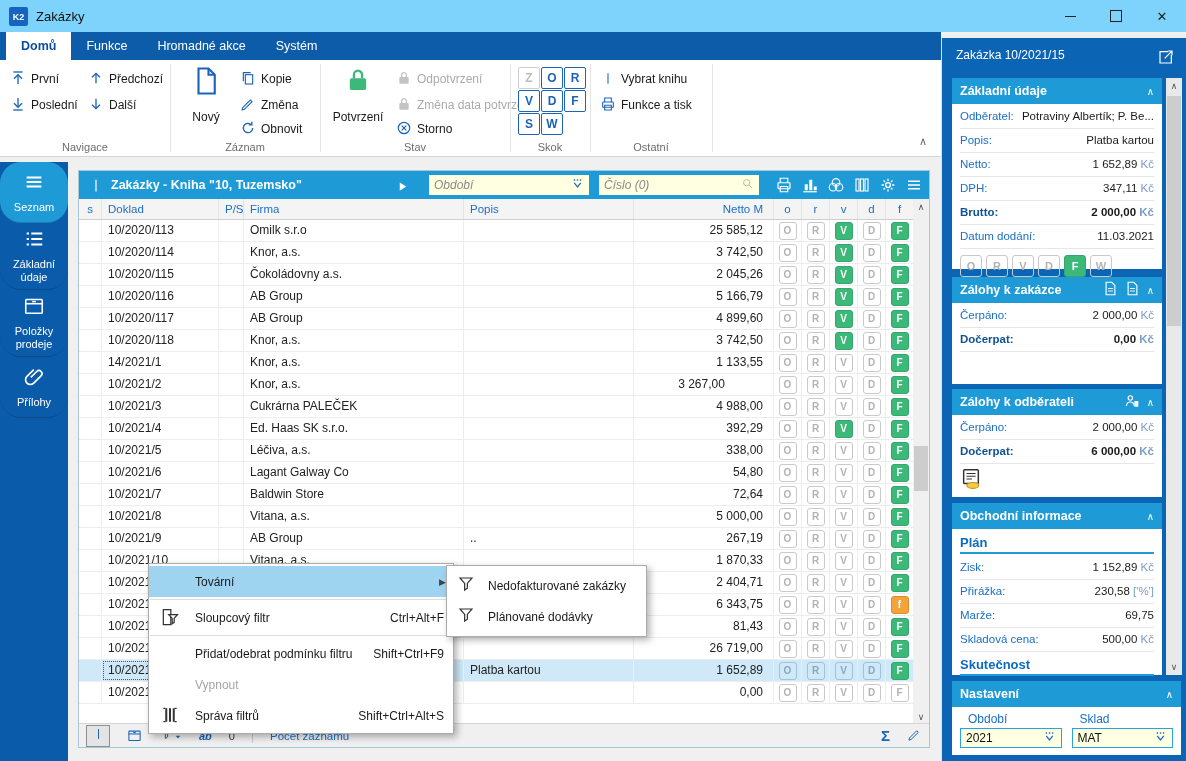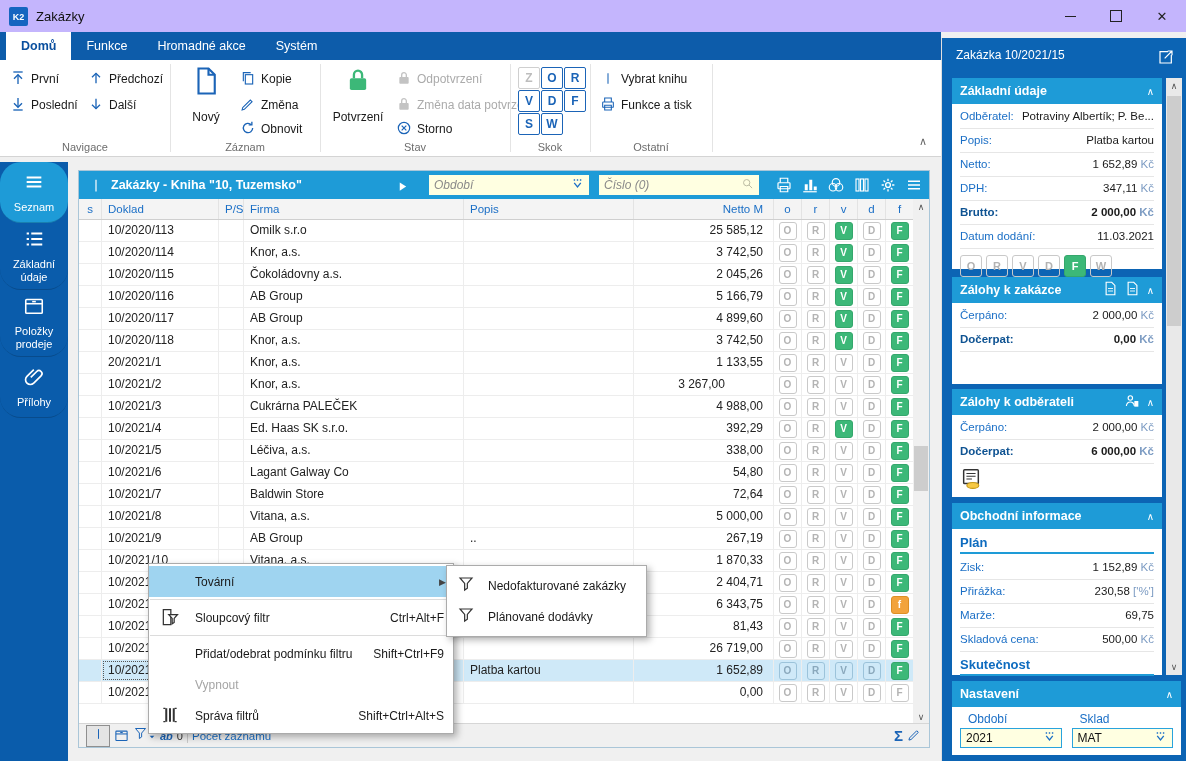--- a/index.html
+++ b/index.html
@@ -1,19 +1,19 @@
 <!DOCTYPE html>
 <html><head>
 <meta charset="utf-8">
 <style>
   html,body{margin:0;padding:0;background:#555;}
   #app{position:relative;width:1186px;height:761px;background:#f0f0f0;
        font-family:"Liberation Sans",sans-serif;overflow:hidden;outline:1px solid #7a7a7a;}
   
-  .titlebar{position:absolute;left:0;top:0;width:100%;height:32px;background:#c4b5fd;}
+  .titlebar{position:absolute;left:0;top:0;width:100%;height:32px;background:#7dd3fc;}
   .applogo{position:absolute;left:9px;top:7px;width:19px;height:19px;background:#1565c0;color:#fff;
            font-size:9px;font-weight:bold;display:flex;align-items:center;justify-content:center;border-radius:2px;}
   .apptitle{position:absolute;left:36px;top:9px;font-size:13px;color:#111;}
   .winbtn{position:absolute;top:0;width:46px;height:32px;display:flex;align-items:center;justify-content:center;color:#222;}
   .minglyph{width:11px;height:1px;background:#222;display:block;}
   .maxglyph{width:10px;height:10px;border:1px solid #222;display:block;}
   .xglyph{font-size:13px;line-height:13px;}
   
   .tabbar{position:absolute;left:0;top:32px;width:941px;height:28px;background:#0d5caa;display:flex;align-items:stretch;padding-left:6px;box-sizing:border-box;}
   .tab{padding:0 15px;color:#fff;font-size:12.5px;display:flex;align-items:center;}
@@ -56,21 +56,21 @@
   .tbadge{width:16px;height:16px;border-radius:3px;font-size:10px;font-weight:bold;line-height:16px;text-align:center;
           border:1px solid #c9c9c9;color:#b3b3b3;background:#fff;}
   .trow.sel .tbadge{background:transparent;border-color:#9cc3da;color:#8aa8bc;}
   .tbadge.g{background:#3cb878!important;border-color:#35a76c!important;color:#fff!important;}
   .tbadge.o{background:#f2a33c!important;border-color:#dd8f25!important;color:#fff!important;}
   .seldk{outline:1px dotted #555;outline-offset:-2px;}
   .vsb{position:absolute;right:0;top:28px;width:16px;height:526px;background:#f0f0f0;}
   .sarr{position:absolute;left:0;width:16px;height:16px;text-align:center;font-size:9px;color:#555;line-height:16px;}
   .sthumb{position:absolute;left:1px;width:14px;background:#cdcdcd;}
   .bfooter{position:absolute;left:0;bottom:0;width:100%;height:24px;background:#f0f0f0;border-top:1px solid #d6d6d6;
-           display:flex;align-items:center;gap:4px;padding:0 7px;box-sizing:border-box;}
+           display:flex;align-items:center;gap:17px;padding:0 7px;box-sizing:border-box;}
   .fbook{border:1px solid #8f8f8f;background:#e4e4e4;height:20px;width:22px;display:flex;align-items:center;justify-content:center;}
   .fico{display:flex;align-items:center;}
   .fab{color:#1b64b7;font-weight:bold;font-size:11px;font-style:italic;}
   .fcount{color:#333;font-size:11px;}
   .fsep{width:1px;height:14px;background:#c9c9c9;}
   .fcl{color:#1b6fc6;font-size:11.5px;}
   .fsum{margin-left:auto;color:#1b64b7;font-size:15px;font-weight:bold;}
   .fpen{color:#1b64b7;font-size:14px;}
   
   .cmenu{position:absolute;left:148px;top:563px;width:306px;background:#fff;border:1px solid #ababab;
@@ -505,21 +505,21 @@
           </div>
           <div class="tc bcell" style="width: 28px;">
             <span class="tbadge">D</span>
           </div>
           <div class="tc bcell" style="width: 28px;">
             <span class="tbadge g">F</span>
           </div>
         </div>
         <div class="trow">
           <div class="tc" style="width: 23px;"></div>
-          <div class="tc" style="width: 117px;">20/2021/1</div>
+          <div class="tc" style="width: 117px;">14/2021/1</div>
           <div class="tc" style="width: 25px;"></div>
           <div class="tc" style="width: 220px;">Knor, a.s.</div>
           <div class="tc" style="width: 170px;"></div>
           <div class="tc num" style="width: 140px;">1 133,55</div>
           <div class="tc bcell" style="width: 28px;">
             <span class="tbadge">O</span>
           </div>
           <div class="tc bcell" style="width: 28px;">
             <span class="tbadge">R</span>
           </div>

